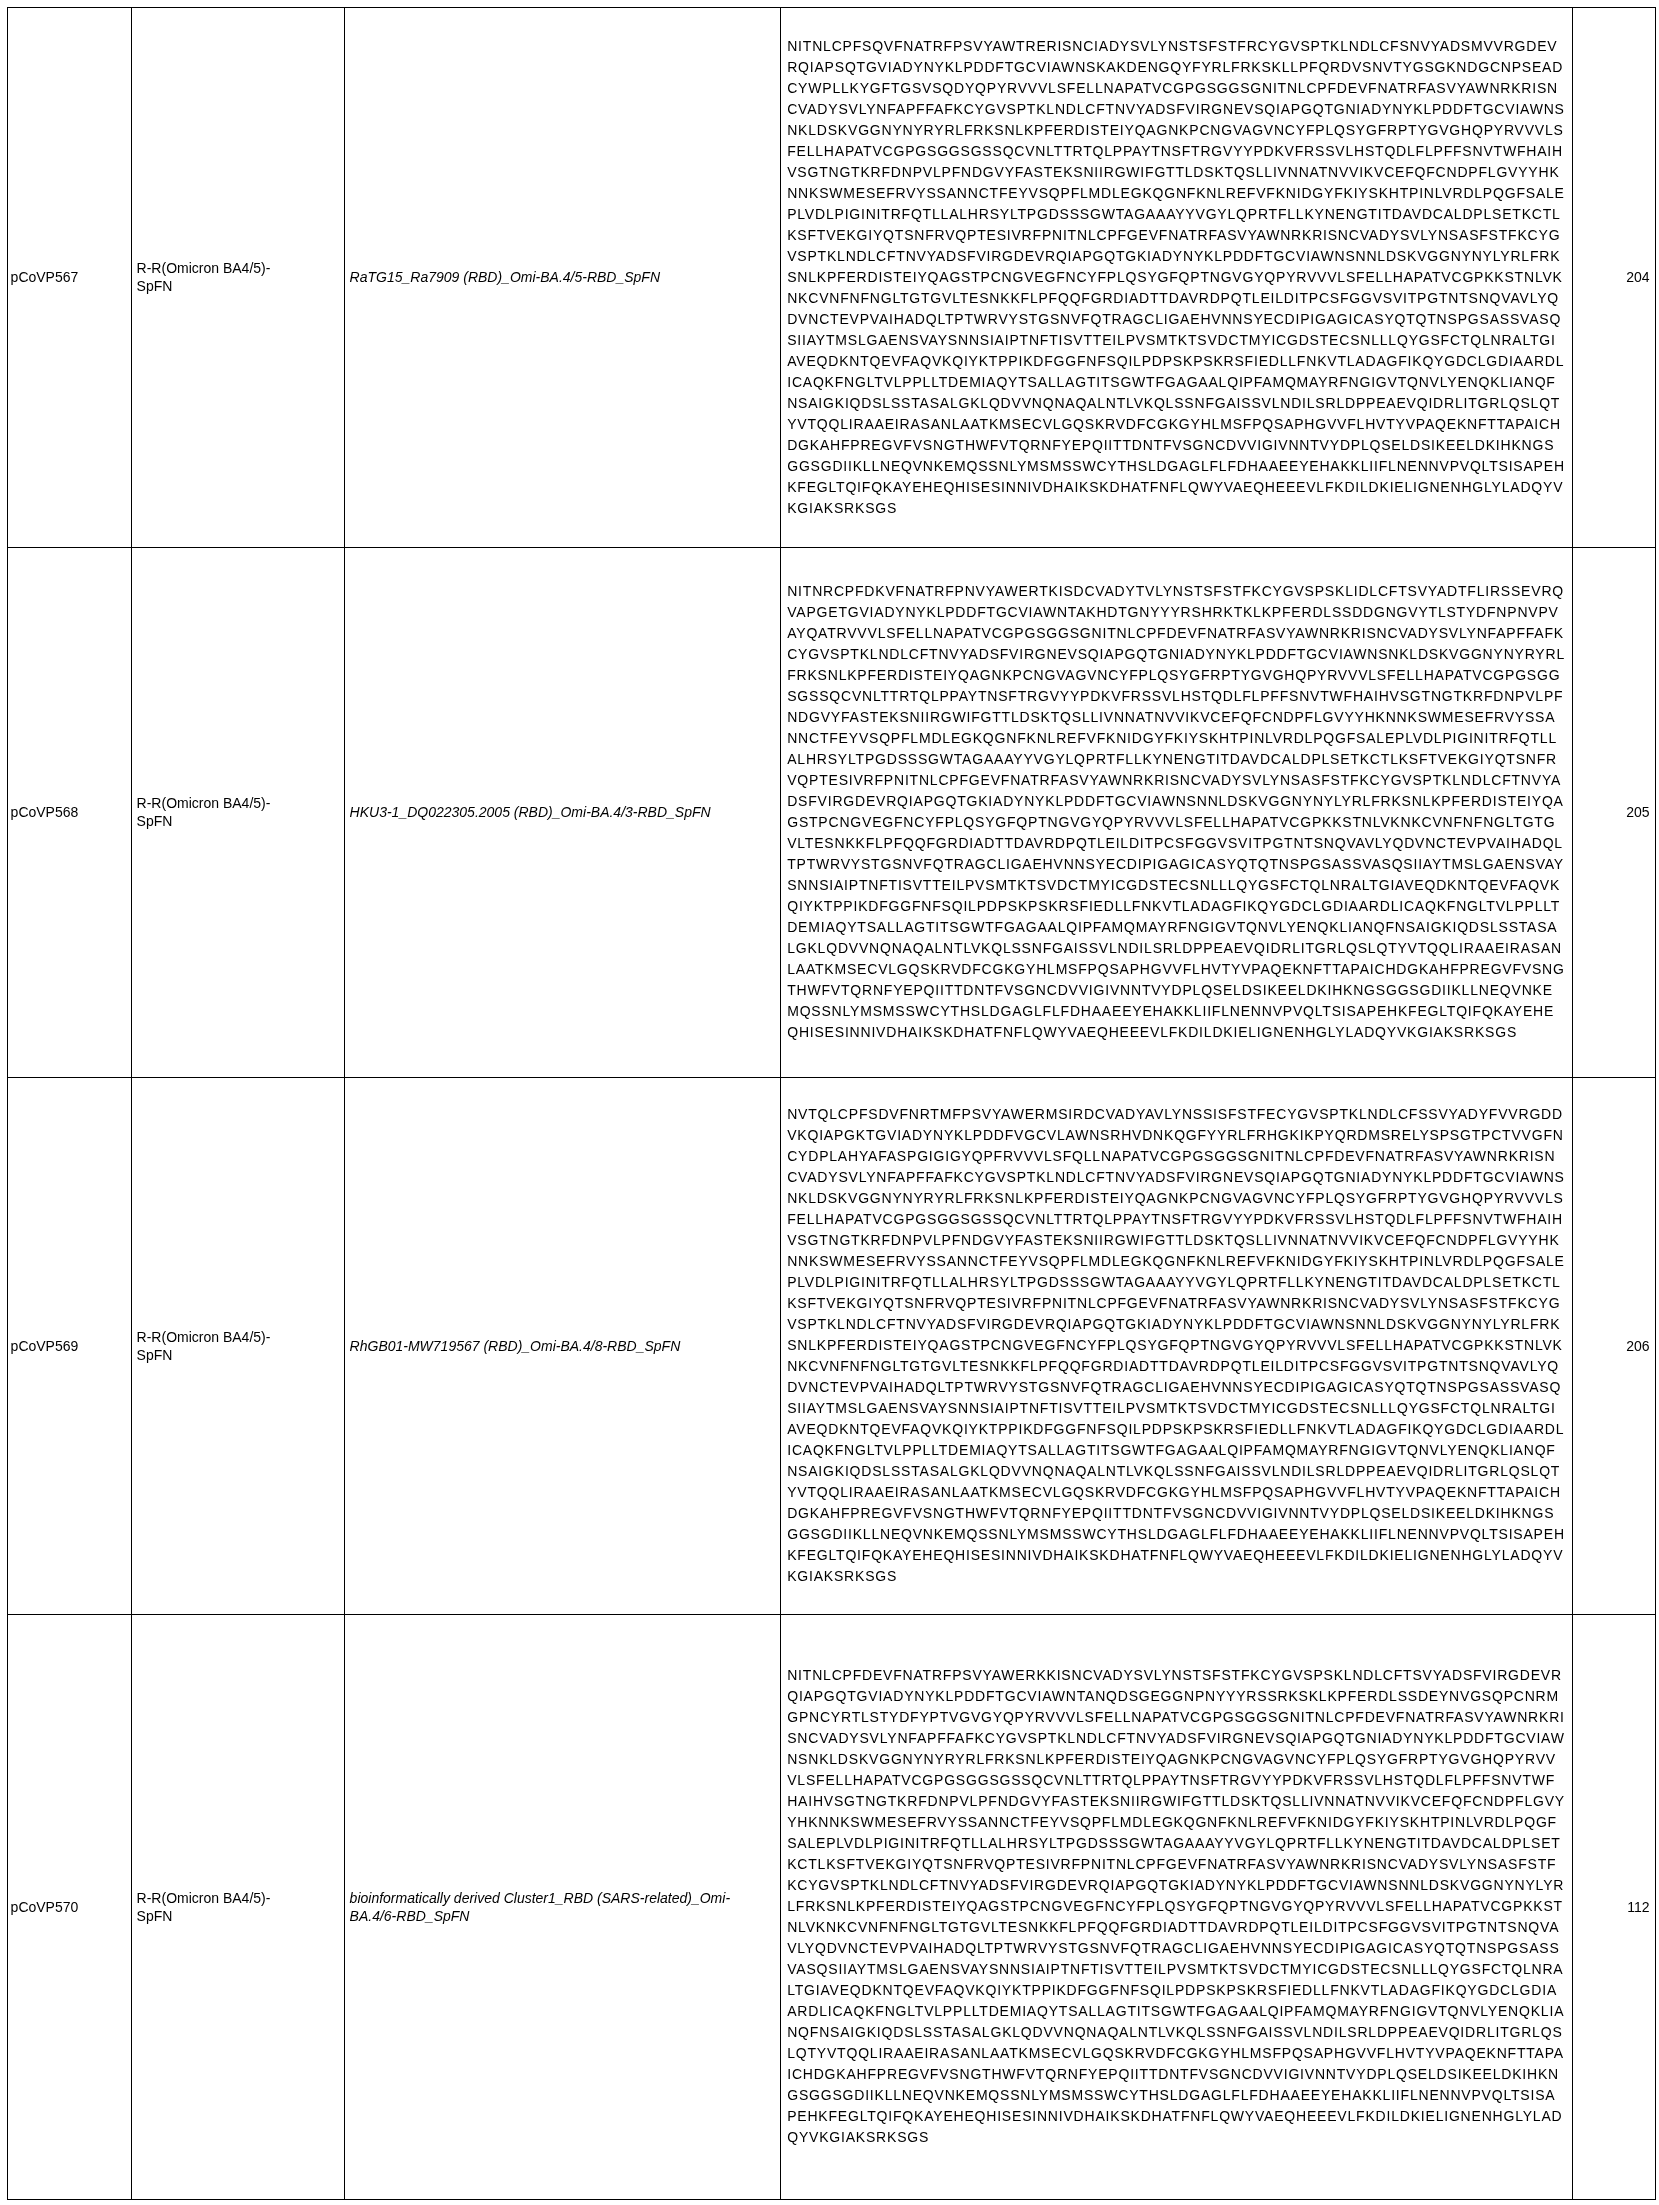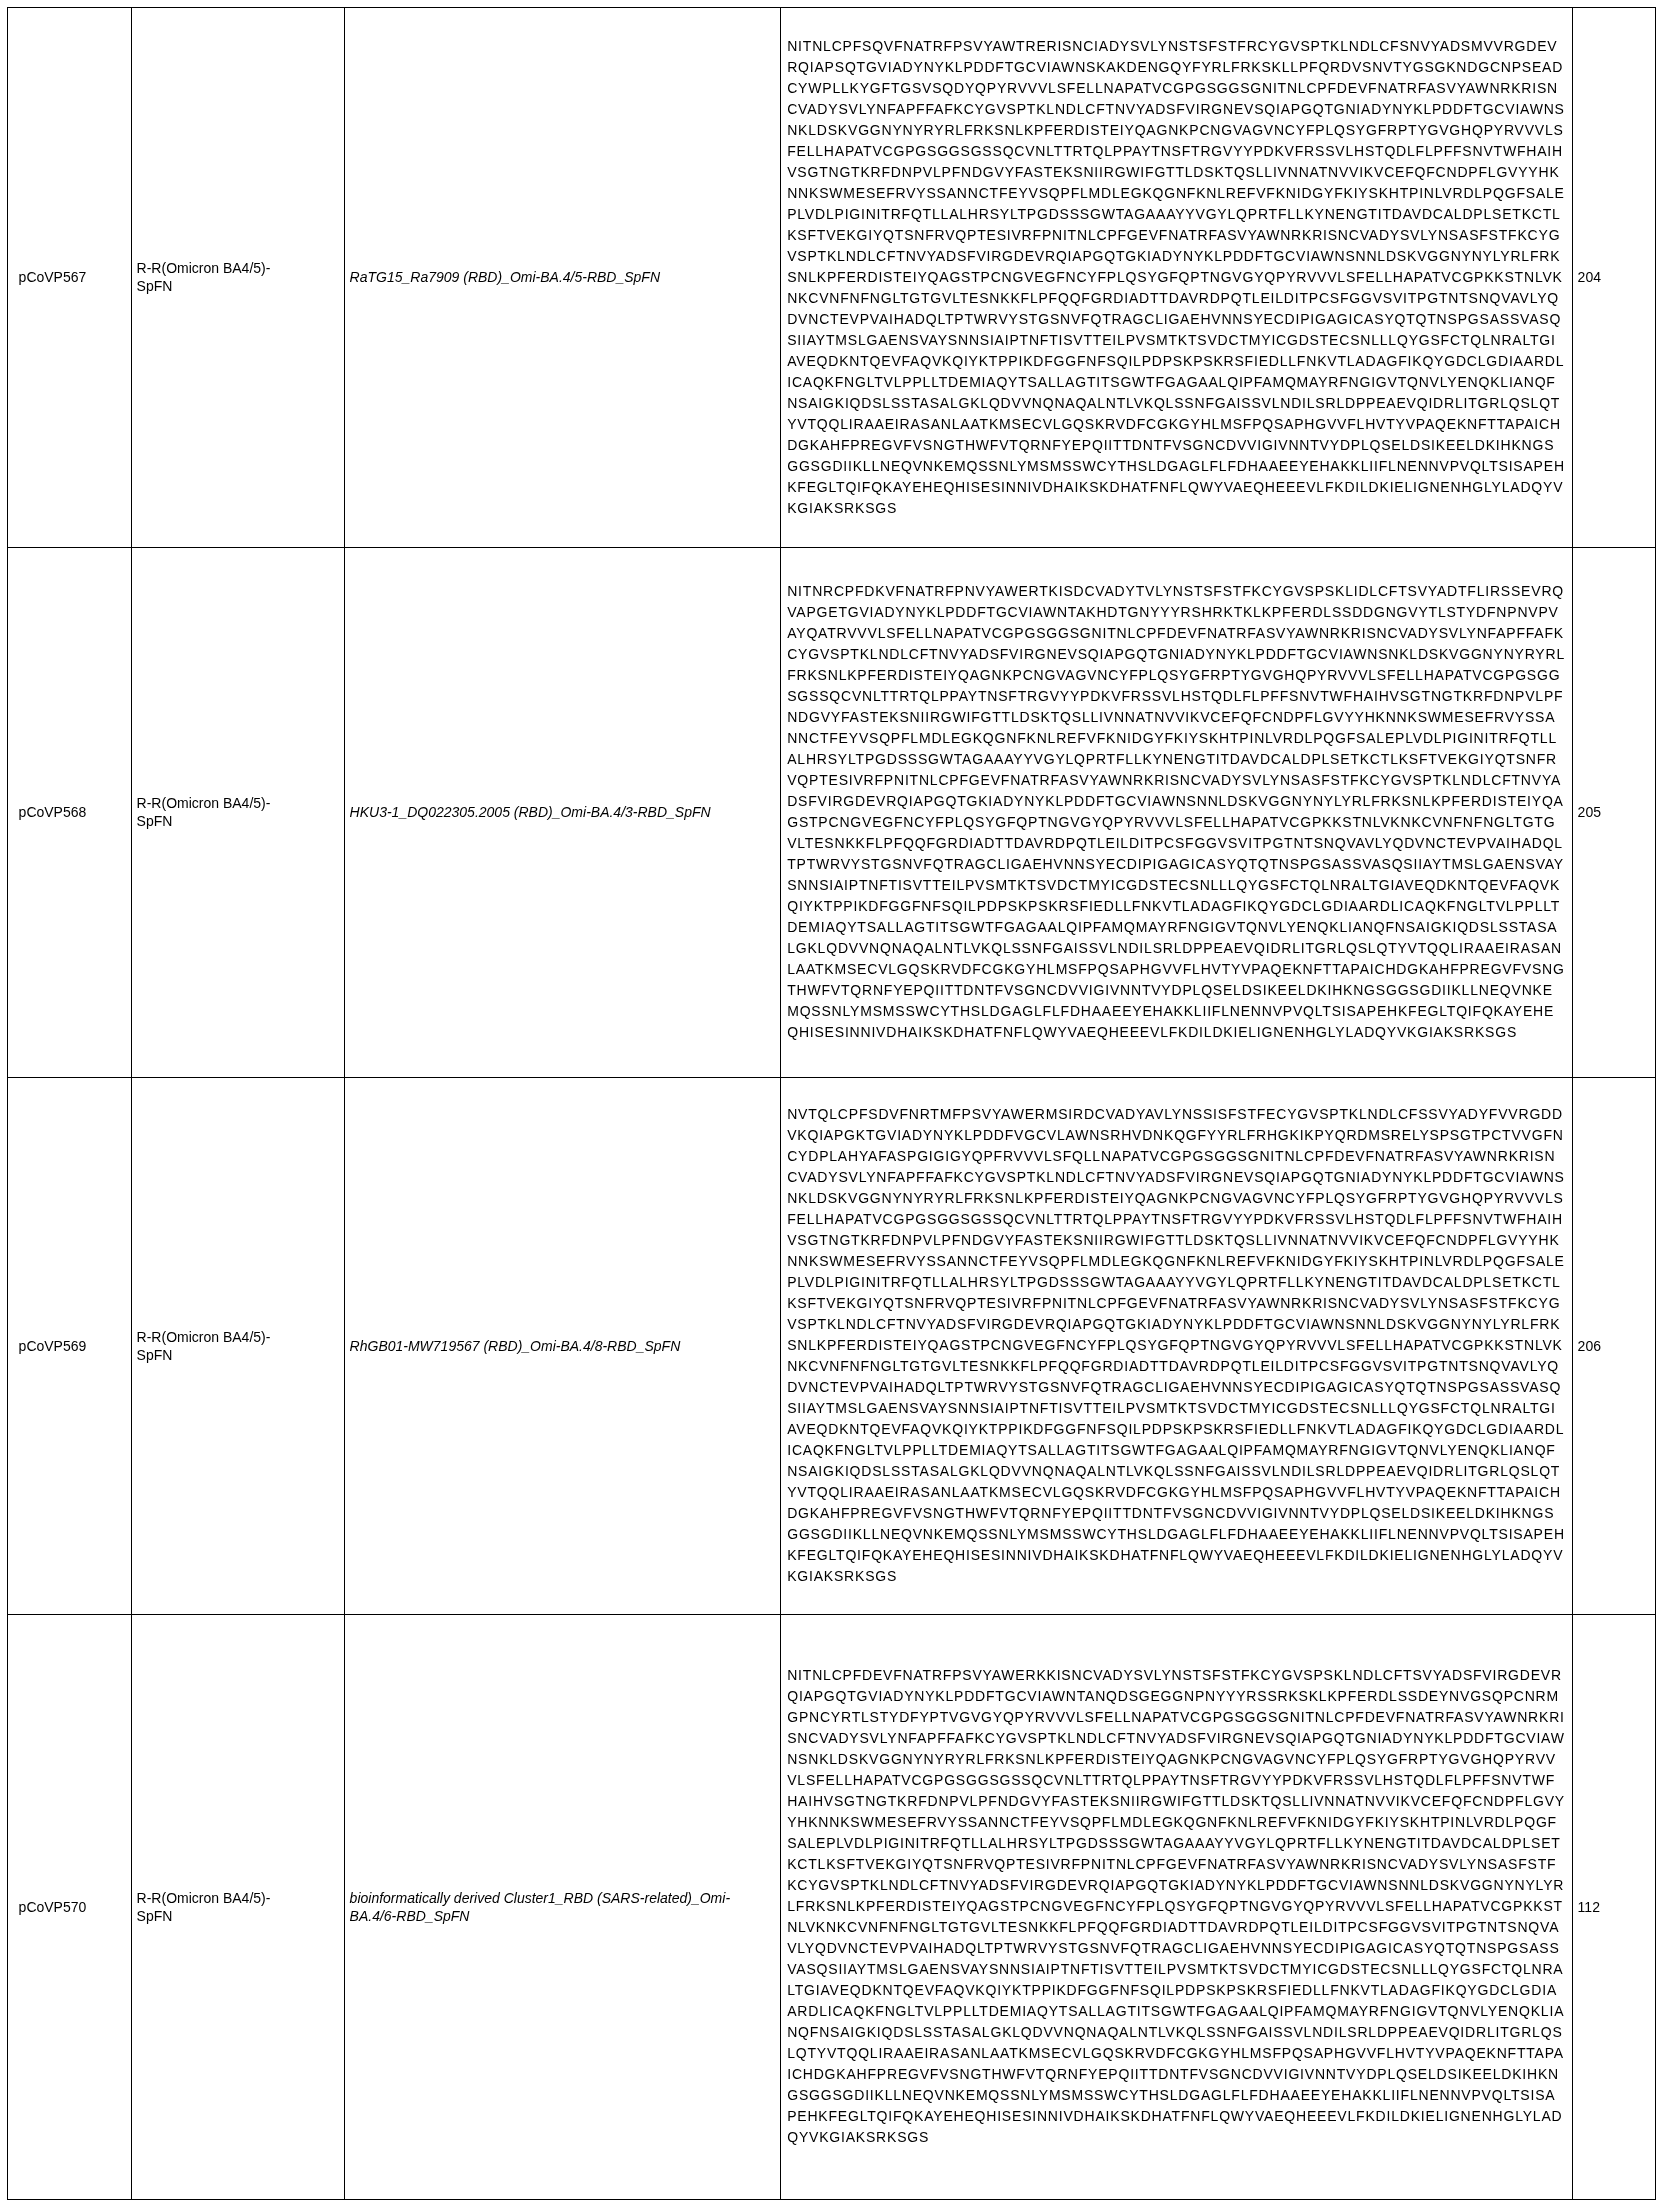--- a/index.html
+++ b/index.html
@@ -27,41 +27,41 @@
     padding: 3.3px 5px;
     font-size: 14px;
     line-height: 18px;
     box-sizing: border-box;
     overflow: hidden;
   }
   tr.r1 { height: 540px; }
   tr.r2 { height: 530px; }
   tr.r3 { height: 537px; }
   tr.r4 { height: 585px; }
-  td.c-id { padding-left: 11px; }
+  td.c-id { padding-left: 3px; }
   td.c-type .type-span {
     display: inline-block;
     max-width: 153px;
   }
   td.c-name .name-span {
     display: inline-block;
     max-width: 381px;
     font-style: italic;
   }
   td.c-seq {
     font-size: 14px;
     line-height: 21px;
     letter-spacing: 0.8px;
     word-break: break-all;
     padding: 3.3px 6.6px;
     vertical-align: middle;
     margin-top: 17px;
   }
   td.c-num {
-    text-align: left;
+    text-align: right;
   }
 </style>
 </head>
 <body>
 
 <div class="page">
   <table class="seq-table">
     <colgroup>
       <col style="width:124px">
       <col style="width:213px">

